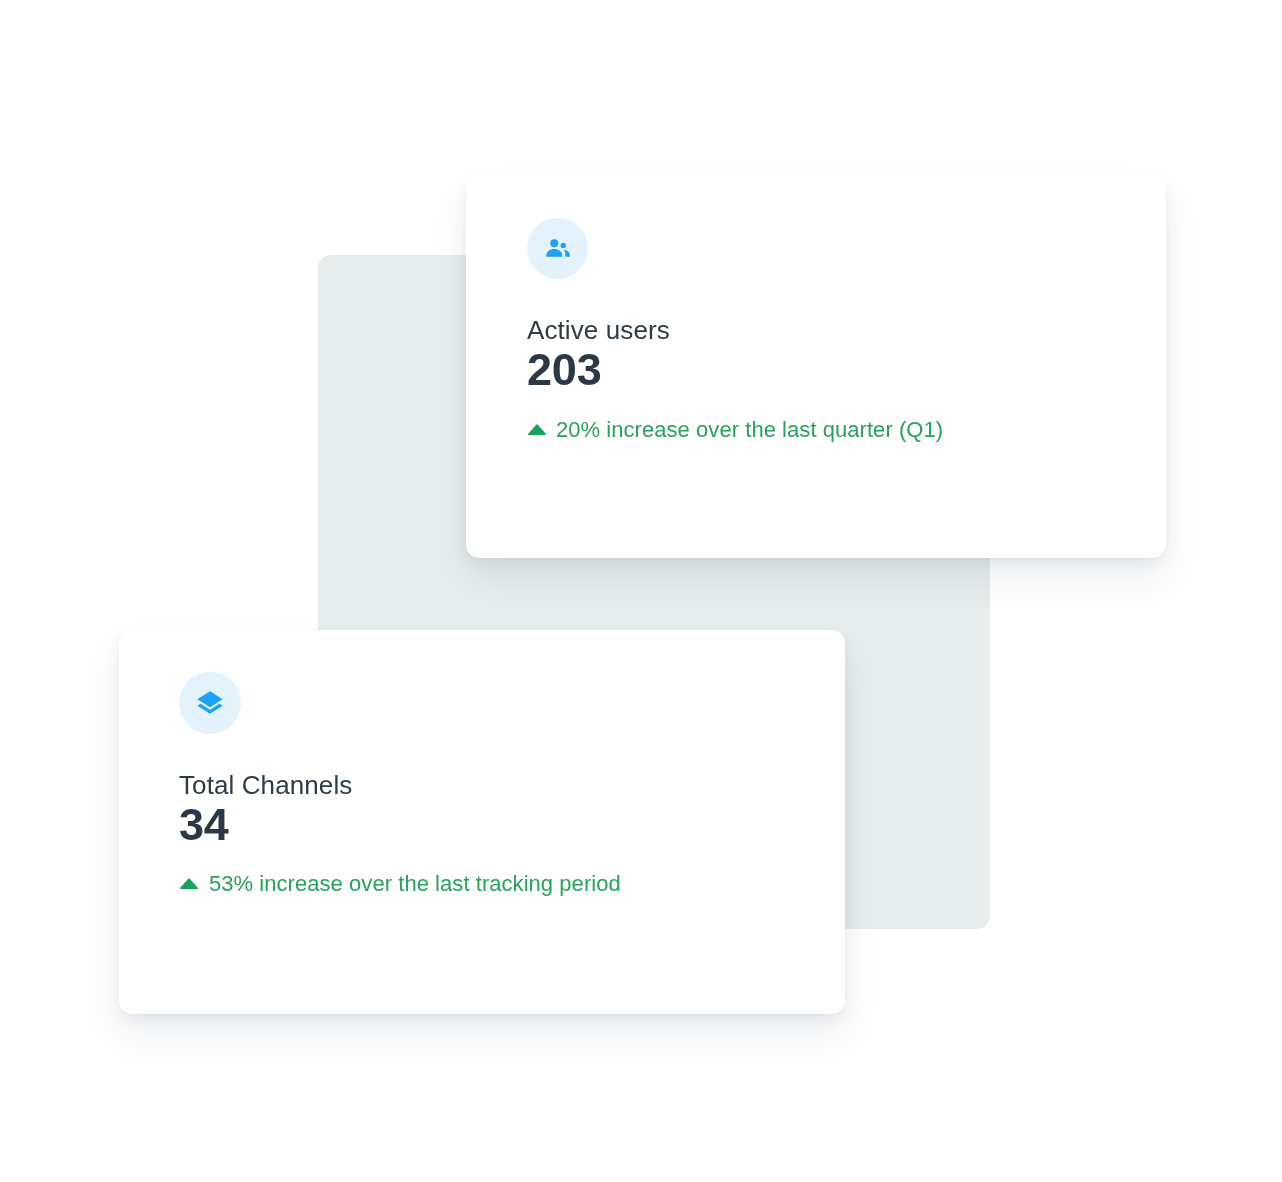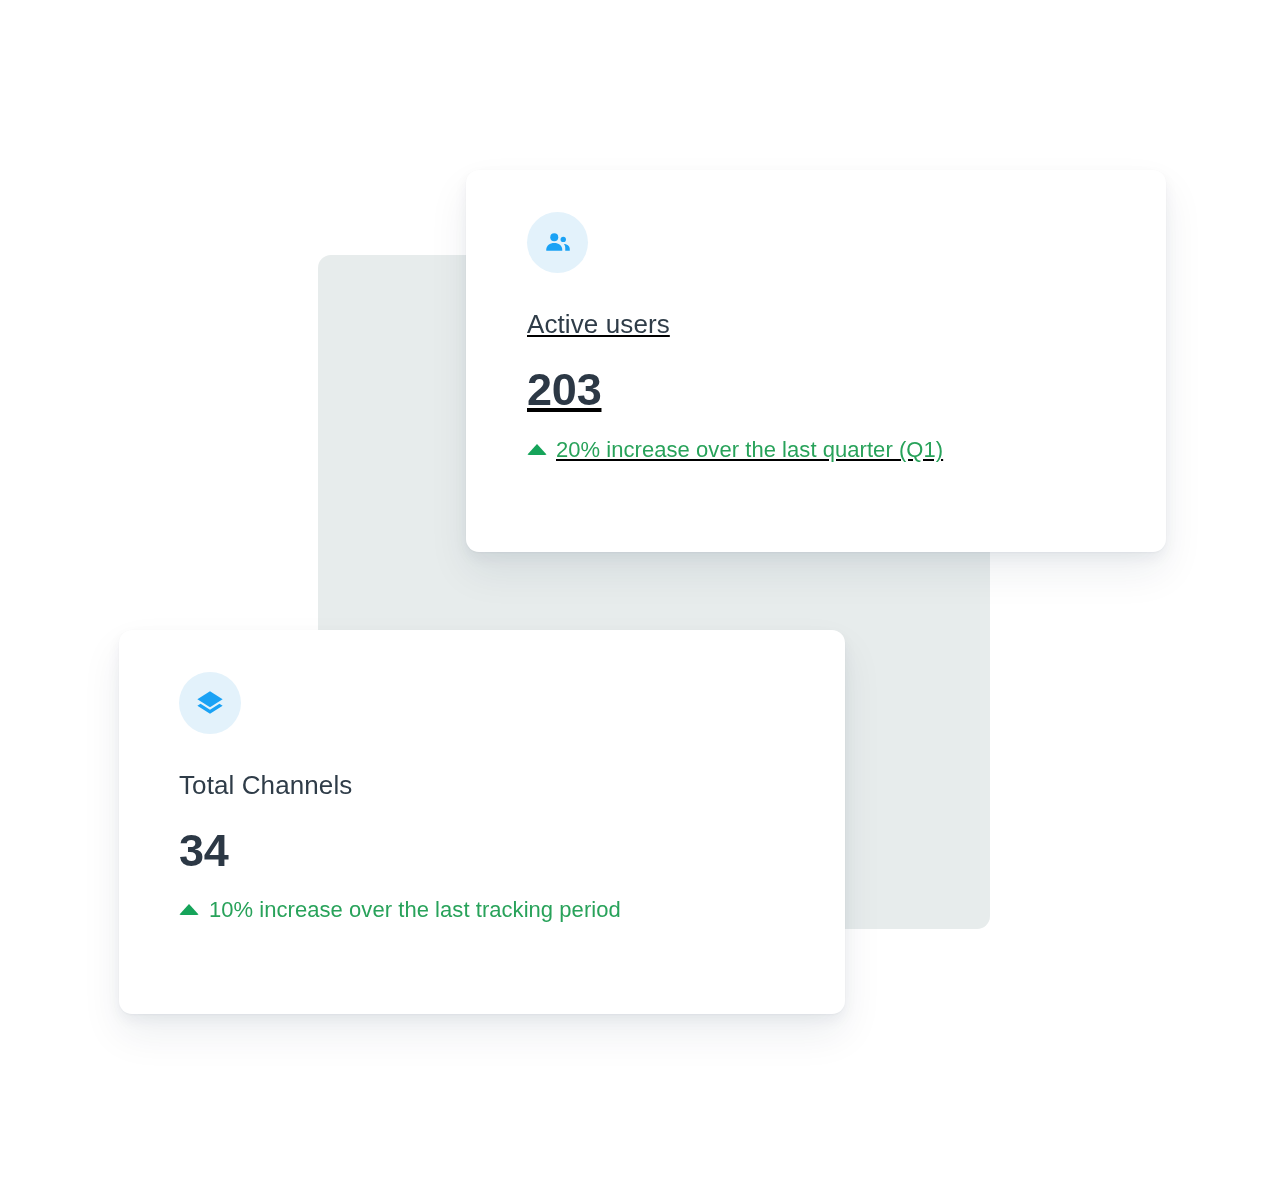--- a/index.html
+++ b/index.html
@@ -40,25 +40,24 @@
     border-radius: 13px;
     box-shadow:
       0 1px 2px rgba(20, 40, 60, 0.035),
       0 6px 14px rgba(20, 45, 70, 0.055),
       0 20px 40px rgba(20, 45, 70, 0.075);
     box-sizing: border-box;
   }
 
   .card-active-users {
     left: 466px;
-    top: 170px;
+    top: 176px;
     width: 700px;
     height: 382px;
     padding: 42px 0 0 61px;
-    text-decoration: underline;
   }
 
   .card-total-channels {
     left: 119px;
     top: 630px;
     width: 726px;
     height: 384px;
     padding: 42px 0 0 60px;
   }
 
@@ -84,21 +83,21 @@
   .metric-label {
     margin-top: 37px;
     font-size: 26px;
     line-height: 1.15;
     font-weight: 400;
     color: #2f3c48;
     letter-spacing: 0.1px;
   }
 
   .metric-value {
-    margin-top: 26px;
+    margin-top: 0;
     font-size: 45px;
     line-height: 1.08;
     font-weight: 700;
     color: #2c3845;
     letter-spacing: -0.2px;
   }
 
   .metric-trend {
     margin-top: 23px;
     display: flex;
@@ -170,17 +169,17 @@
         </svg>
       </span>
     </div>
 
     <div class="metric-label">Total Channels</div>
 
     <div class="metric-value">34</div>
 
     <div class="metric-trend">
       <span class="trend-caret"></span>
-      <span class="trend-text">10% increase over the last tracking period</span>
+      <span class="trend-text">53% increase over the last tracking period</span>
     </div>
   </div>
 
 </div>
 
 </body></html>

